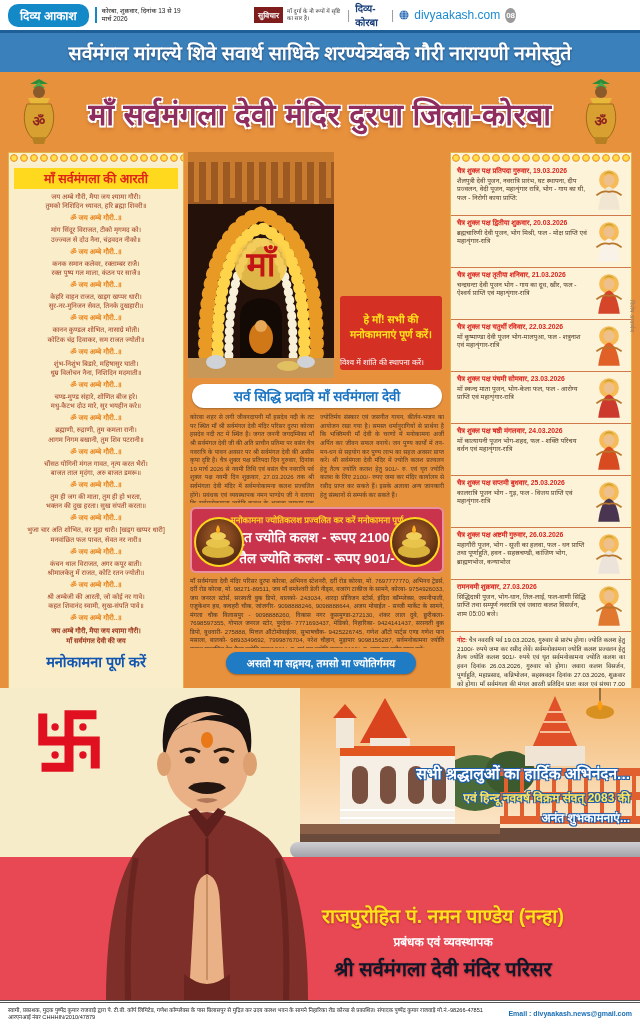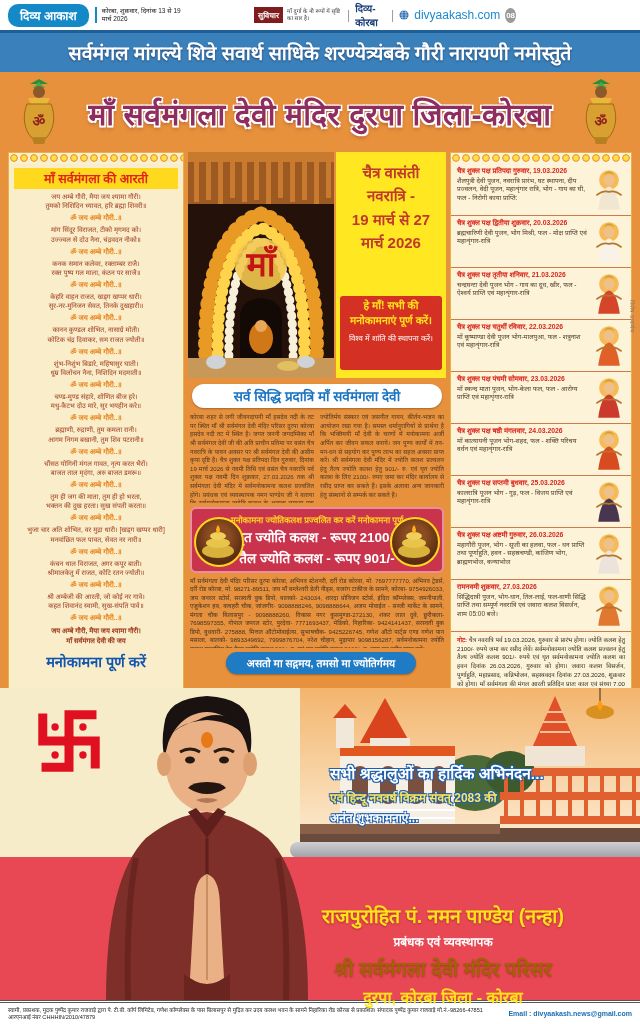--- a/index.html
+++ b/index.html
@@ -42,23 +42,23 @@
   .aarti-title { background:#ffd91e; color:#e02518; font-weight:bold; font-size:12.5px; text-align:center; margin:4px 5px 2px; padding:2px 0; }
   .verse { text-align:center; font-size:6.8px; line-height:1.35; color:#a03c22; margin-top:3px; }
   .refrain { text-align:center; font-size:7px; font-weight:bold; color:#e8821a; margin-top:3px; }
   .closing { text-align:center; font-size:6.8px; font-weight:bold; color:#a03c22; margin-top:4px; line-height:1.4; }
   .blessing { text-align:center; font-size:14.5px; font-weight:bold; color:#1255b0; line-height:1.35; margin-top:7px; }
 
   
   .photo-top { position:absolute; left:188px; top:152px; width:146px; height:226px; }
   .nav-box { position:absolute; left:336px; top:152px; width:110px; height:226px; background:#ffe821; padding-top:9px; }
   .nav-box .ln { text-align:center; color:#c0392b; font-weight:bold; font-size:15px; line-height:1.55; }
-  .heymaa { position:absolute; left:340px; top:296px; width:102px; height:74px; background:#d43024; border-radius:3px; padding-top:2px; }
+  .heymaa { position:absolute; left:340px; top:296px; width:102px; height:74px; background:#d43024; border-radius:3px; padding-top:16px; }
   .heymaa .y { color:#ffe21a; font-weight:bold; font-size:10.5px; text-align:center; line-height:1.45; }
-  .heymaa .w { color:#fff; font-size:7.8px; text-align:center; margin-top:5px; }
+  .heymaa .w { color:#fff; font-size:7.8px; text-align:left; margin-top:15px; }
   .center-heading { position:absolute; left:192px; top:384px; width:250px; height:24px; background:#fff; border-radius:13px; display:flex; align-items:center; justify-content:center; box-shadow:0 1px 2px rgba(0,0,0,.3); }
   .center-heading span { color:#1b74c2; font-weight:bold; font-size:13.5px; white-space:nowrap; }
   .paras { position:absolute; left:190px; top:413px; width:254px; height:90px; display:flex; gap:6px; overflow:hidden; }
   .paras p { width:124px; font-size:6.1px; line-height:1.42; color:#4a3828; text-align:justify; }
   .price-box { position:absolute; left:190px; top:507px; width:254px; height:66px; background:#c9344c; border:2px solid #e98fa0; border-radius:6px; overflow:hidden; }
   .price-box .l1 { color:#ffd61e; font-weight:bold; font-size:8.4px; text-align:center; margin-top:5px; }
   .price-box .pr { color:#fff; font-weight:bold; font-size:13.5px; text-align:center; margin-top:3px; }
   .diya-circ { position:absolute; top:8px; width:50px; height:50px; border-radius:50%; border:2.5px solid #ffd61e; background:radial-gradient(circle at 50% 38%, #8a4c20 0 30%, #5a2c12 70%); overflow:hidden; }
   .diya-circ.l { left:2px; } .diya-circ.r { right:2px; }
   .contacts { position:absolute; left:190px; top:577px; width:254px; height:71px; font-size:6.05px; line-height:1.4; color:#3f3328; text-align:justify; overflow:hidden; }
@@ -77,29 +77,29 @@
   .precinct-h { text-align:center; color:#d9251c; font-weight:bold; font-size:8px; margin-top:2px; }
   .precinct-l { text-align:center; color:#7c2a18; font-weight:bold; font-size:7px; margin-top:2px; }
   .side-credit { position:absolute; left:628px; top:300px; writing-mode:vertical-rl; font-size:6px; color:#9a7a5a; }
 
   
   .bot-cream { position:absolute; left:0; top:688px; width:310px; height:169px; background:#f7ecc9; }
   .swastika { position:absolute; left:28px; top:700px; width:82px; height:82px; }
   .temple-photo { position:absolute; left:300px; top:688px; width:340px; height:169px; }
   .swoosh { position:absolute; left:290px; top:842px; width:350px; height:16px; background:linear-gradient(#cfcfd3,#9fa0a6); border-radius:10px 0 0 10px; }
   .red-band { position:absolute; left:0; top:857px; width:640px; height:143px; background:#e84853; }
-  .greeting { position:absolute; left:330px; top:762px; width:300px; text-align:left; z-index:6; }
+  .greeting { position:absolute; left:330px; top:762px; width:300px; text-align:right; z-index:6; }
   .greet1 { color:#fff; font-weight:bold; font-size:15.5px; text-shadow:-1px -1px 0 #1d5fae,1px -1px 0 #1d5fae,-1px 1px 0 #1d5fae,1px 1px 0 #1d5fae; }
   .greet2 { color:#ffe45a; font-weight:bold; font-size:12px; margin-top:5px; text-shadow:-1px -1px 0 #1d5fae,1px -1px 0 #1d5fae,-1px 1px 0 #1d5fae,1px 1px 0 #1d5fae; }
   .greet3 { color:#fff; font-weight:bold; font-size:12px; margin-top:3px; text-shadow:-1px -1px 0 #1d5fae,1px -1px 0 #1d5fae,-1px 1px 0 #1d5fae,1px 1px 0 #1d5fae; }
   .person { position:absolute; left:76px; top:688px; width:262px; height:312px; z-index:8; }
   .names { position:absolute; left:250px; top:902px; width:386px; text-align:center; z-index:9; }
   .nm { color:#ffe21a; font-weight:bold; font-size:19.5px; text-shadow:0 1px 2px rgba(90,0,0,.4); }
   .role { color:#fff; font-size:12px; font-weight:bold; margin-top:4px; }
-  .org { color:#a16207; font-weight:bold; font-size:20px; margin-top:5px; text-shadow:0 1px 2px rgba(90,0,0,.4); }
+  .org { color:#0f172a; font-weight:bold; font-size:20px; margin-top:5px; text-shadow:0 1px 2px rgba(90,0,0,.4); }
   .place { color:#ffe21a; font-weight:bold; font-size:16px; margin-top:4px; }
 
   
   .footer { position:absolute; left:0; top:1000px; width:640px; height:24px; background:#fff; border-top:3px double #555; display:flex; align-items:center; padding:0 8px; gap:10px; }
   .imprint { font-size:5.6px; color:#222; line-height:1.2; flex:1; }
   .email { font-size:7px; font-weight:bold; color:#1a6fb5; white-space:nowrap; }
 </style>
 </head>
 <body>
 
@@ -301,26 +301,20 @@
       <path d="M52 212 V165 Q52 148 73 146 Q94 148 94 165 V212 Z" fill="#140a05"></path>
       <ellipse cx="73" cy="186" rx="12" ry="16" fill="#d07818"></ellipse>
       <circle cx="73" cy="174" r="6" fill="#e8a85a"></circle>
       <rect x="0" y="206" width="146" height="20" fill="#c89858"></rect>
       <ellipse cx="28" cy="210" rx="10" ry="7" fill="#cfd2d6"></ellipse>
         <ellipse cx="118" cy="210" rx="9" ry="6" fill="#cfd2d6"></ellipse>
         <ellipse cx="100" cy="214" rx="11" ry="5" fill="#e0c060"></ellipse>
     </svg>
   </div>
 
-  <div class="nav-box">
-    <div class="ln">चैत्र वासंती</div>
-    <div class="ln">नवरात्रि -</div>
-    <div class="ln">19 मार्च से 27</div>
-    <div class="ln">मार्च 2026</div>
-  </div>
   <div class="heymaa">
     <div class="y">हे माँ! सभी की</div>
     <div class="y">मनोकामनाएं पूर्ण करें।</div>
     <div class="w">विश्व में शांति की स्थापना करें।</div>
   </div>
 
   <div class="center-heading">
     <span>सर्व सिद्धि प्रदात्रि माँ सर्वमंगला देवी</span>
   </div>
 
@@ -600,21 +594,20 @@
     <path d="M202 170 Q212 220 210 312" stroke="#6a2520" stroke-width="6" fill="none"></path>
     <path d="M118 220 Q118 190 131 186 Q144 190 144 220 L148 290 Q131 302 114 290 Z" fill="#e9b185"></path>
     <path d="M131 186 L131 292" stroke="#c78f62" stroke-width="2"></path>
     <path d="M108 286 Q131 306 154 286 L154 312 L108 312 Z" fill="#6a2520"></path>
   </svg>
 
   <div class="names">
     <div class="nm">राजपुरोहित पं. नमन पाण्डेय (नन्हा)</div>
     <div class="role">प्रबंधक एवं व्यवस्थापक</div>
     <div class="org">श्री सर्वमंगला देवी मंदिर परिसर</div>
-    <div class="place">दुरपा, कोरबा जिला - कोरबा</div>
   </div>
 
   <div class="footer">
     <div class="imprint">स्वामी, प्रकाशक, मुद्रक पुष्पेंद्र कुमार राजवाड़े द्वारा पे. टी.बी. कॉर्प लिमिटेड, गणेश कॉम्प्लेक्स के पास बिलासपुर से मुद्रित कर उदय कलश भवन के सामने निहारिका रोड कोरबा से प्रकाशित। संपादक पुष्पेंद्र कुमार राजवाड़े मो.नं.-98266-47851 आरएनआई नंबर CHHHIN/2010/47879</div>
     <div class="email">Email : divyaakash.news@gmail.com</div>
   </div>
 
 </div>
 
 </body></html>

